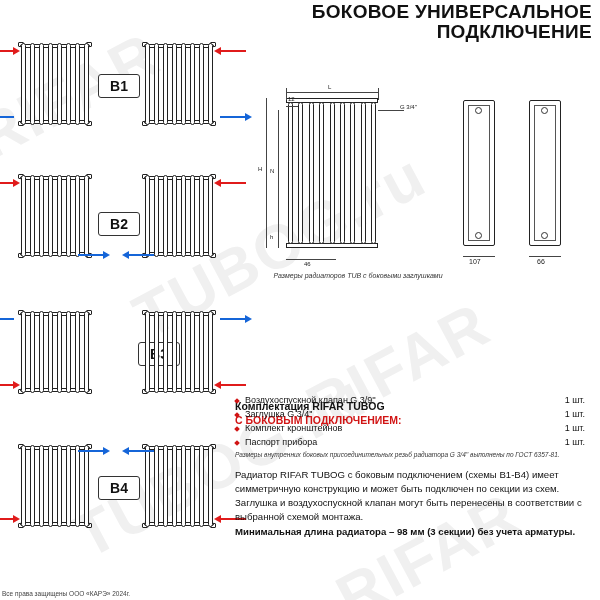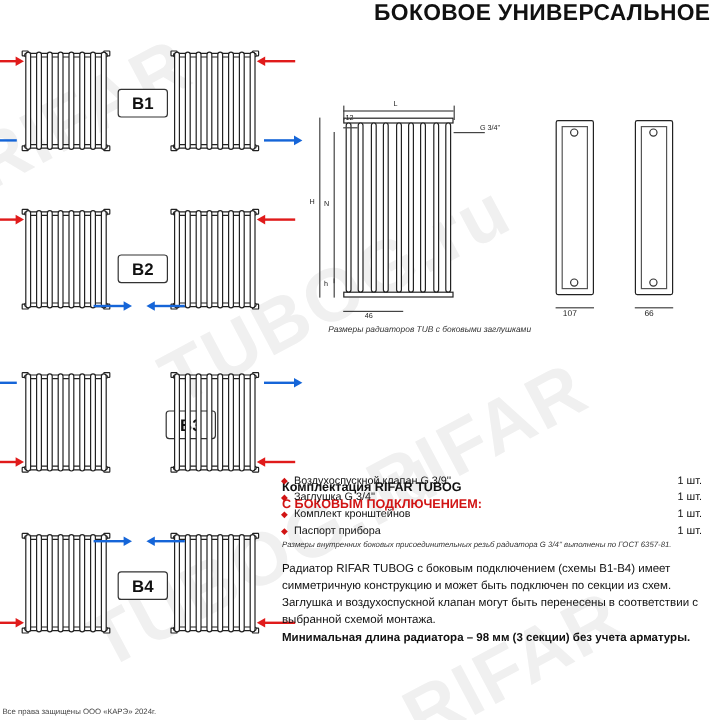--- a/index.html
+++ b/index.html
@@ -192,20 +192,21 @@
 <div class="wm wm2">TUBOG.ru</div>
 <div class="wm wm3">RIFAR</div>
 <div class="wm wm4">TUBOG.ru</div>
 <div class="wm wm5">RIFAR</div>
 
 <div class="content">
 
   <div class="header">
     <div class="header-title">
       <div>БОКОВОЕ УНИВЕРСАЛЬНОЕ</div>
+      <div>ПОДКЛЮЧЕНИЕ</div>
     </div>
   </div>
 
   <div class="scheme" style="left:0px; top:34px;">
     <div class="rad left">
       <div class="cap tl"></div>
       <div class="cap tr"></div>
       <div class="cap bl"></div>
       <div class="cap br"></div>
       <div class="rail top"></div>

